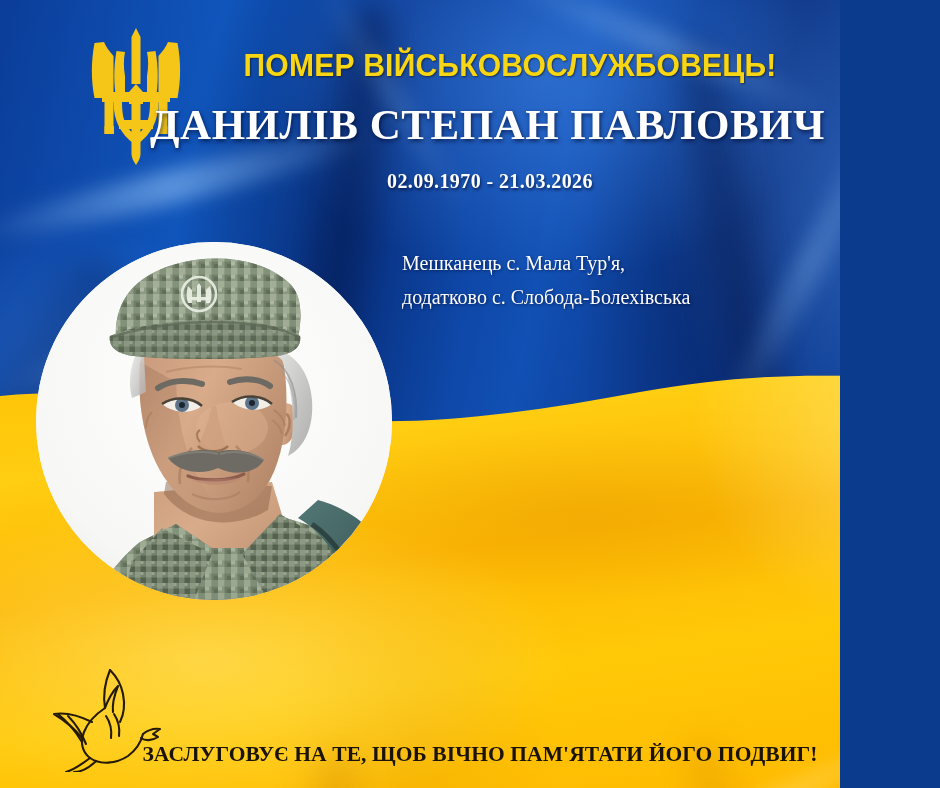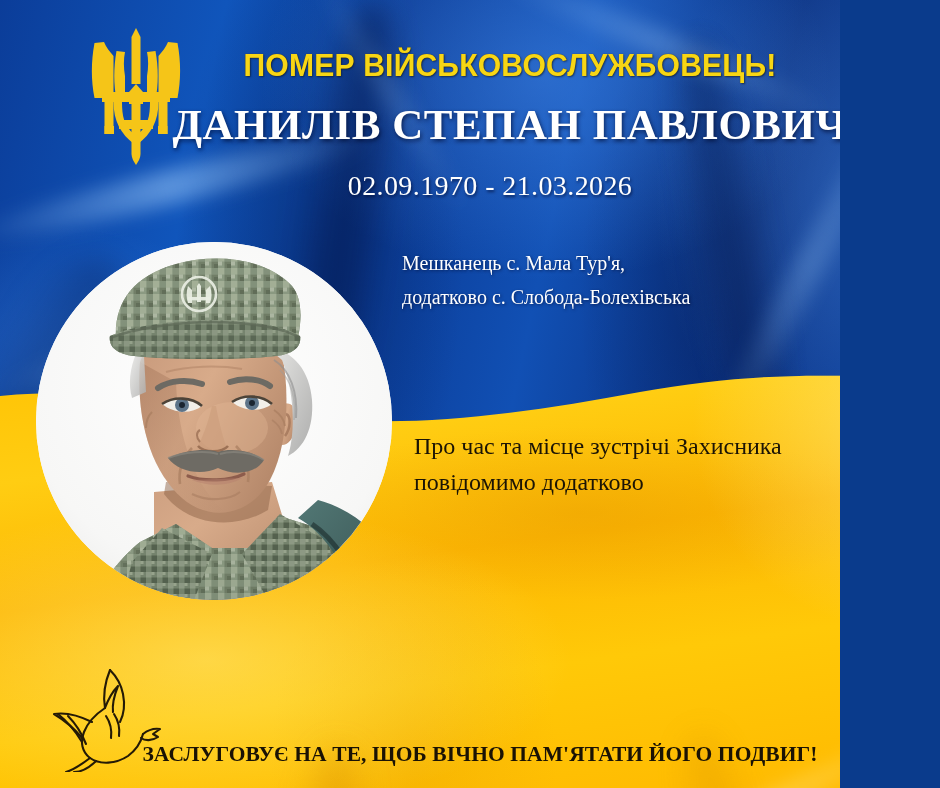--- a/index.html
+++ b/index.html
@@ -108,38 +108,38 @@
     color: #f7d615;
     text-shadow: 0 0 1px #5a4400, 1px 1px 2px rgba(0,0,0,.5);
     white-space: nowrap;
     transform: scaleX(.97);
   }
 
   .full-name {
     position: absolute;
     left: 150px; top: 100px;
     width: 720px;
-    text-align: center;
+    text-align: left;
     font-family: "Liberation Serif", serif;
     font-weight: bold;
     font-size: 43px;
     color: #ffffff;
     letter-spacing: .5px;
     text-shadow: 1px 2px 4px rgba(0,12,50,.75);
     white-space: nowrap;
   }
 
   .dates {
     position: absolute;
     left: 180px; top: 170px;
     width: 620px;
     text-align: center;
     font-family: "Liberation Serif", serif;
-    font-weight: normal;
-    font-size: 28px;
+    font-weight: bold;
+    font-size: 20px;
     color: #ffffff;
     letter-spacing: .4px;
     text-shadow: 1px 2px 3px rgba(0,12,50,.7);
     white-space: nowrap;
   }
 
   
   .residence {
     position: absolute;
     left: 402px; top: 246px;
@@ -393,24 +393,20 @@
 
       <path d="M156 252 C172 260 194 258 204 250" stroke="#a87d60" stroke-width="2.2" fill="none" opacity=".6"></path>
     </svg>
   </div>
 
   <div class="residence">
     <div>Мешканець с. Мала Тур'я,</div>
     <div>додатково с. Слобода-Болехівська</div>
   </div>
 
-  <div class="notice">
-    <div>Про час та місце зустрічі Захисника</div>
-    <div>повідомимо додатково</div>
-  </div>
 
   <svg class="dove-icon" viewBox="0 0 126 110">
     <g fill="none" stroke="#241a06" stroke-width="2.1" stroke-linecap="round" stroke-linejoin="round">
 
       <path d="M62 8 C57 20 55 34 57 46 C60 38 64 30 70 24 C66 34 64 42 65 50"></path>
       <path d="M62 8 C68 14 73 22 75 32 C77 42 76 52 72 60"></path>
 
       <path d="M57 46 C48 52 40 60 36 70 C32 80 34 90 42 96 C52 103 68 102 80 94 C88 88 93 80 95 72"></path>
 
       <path d="M95 72 C100 68 106 66 112 67 L105 72 L110 75 C104 79 97 79 93 76"></path>

